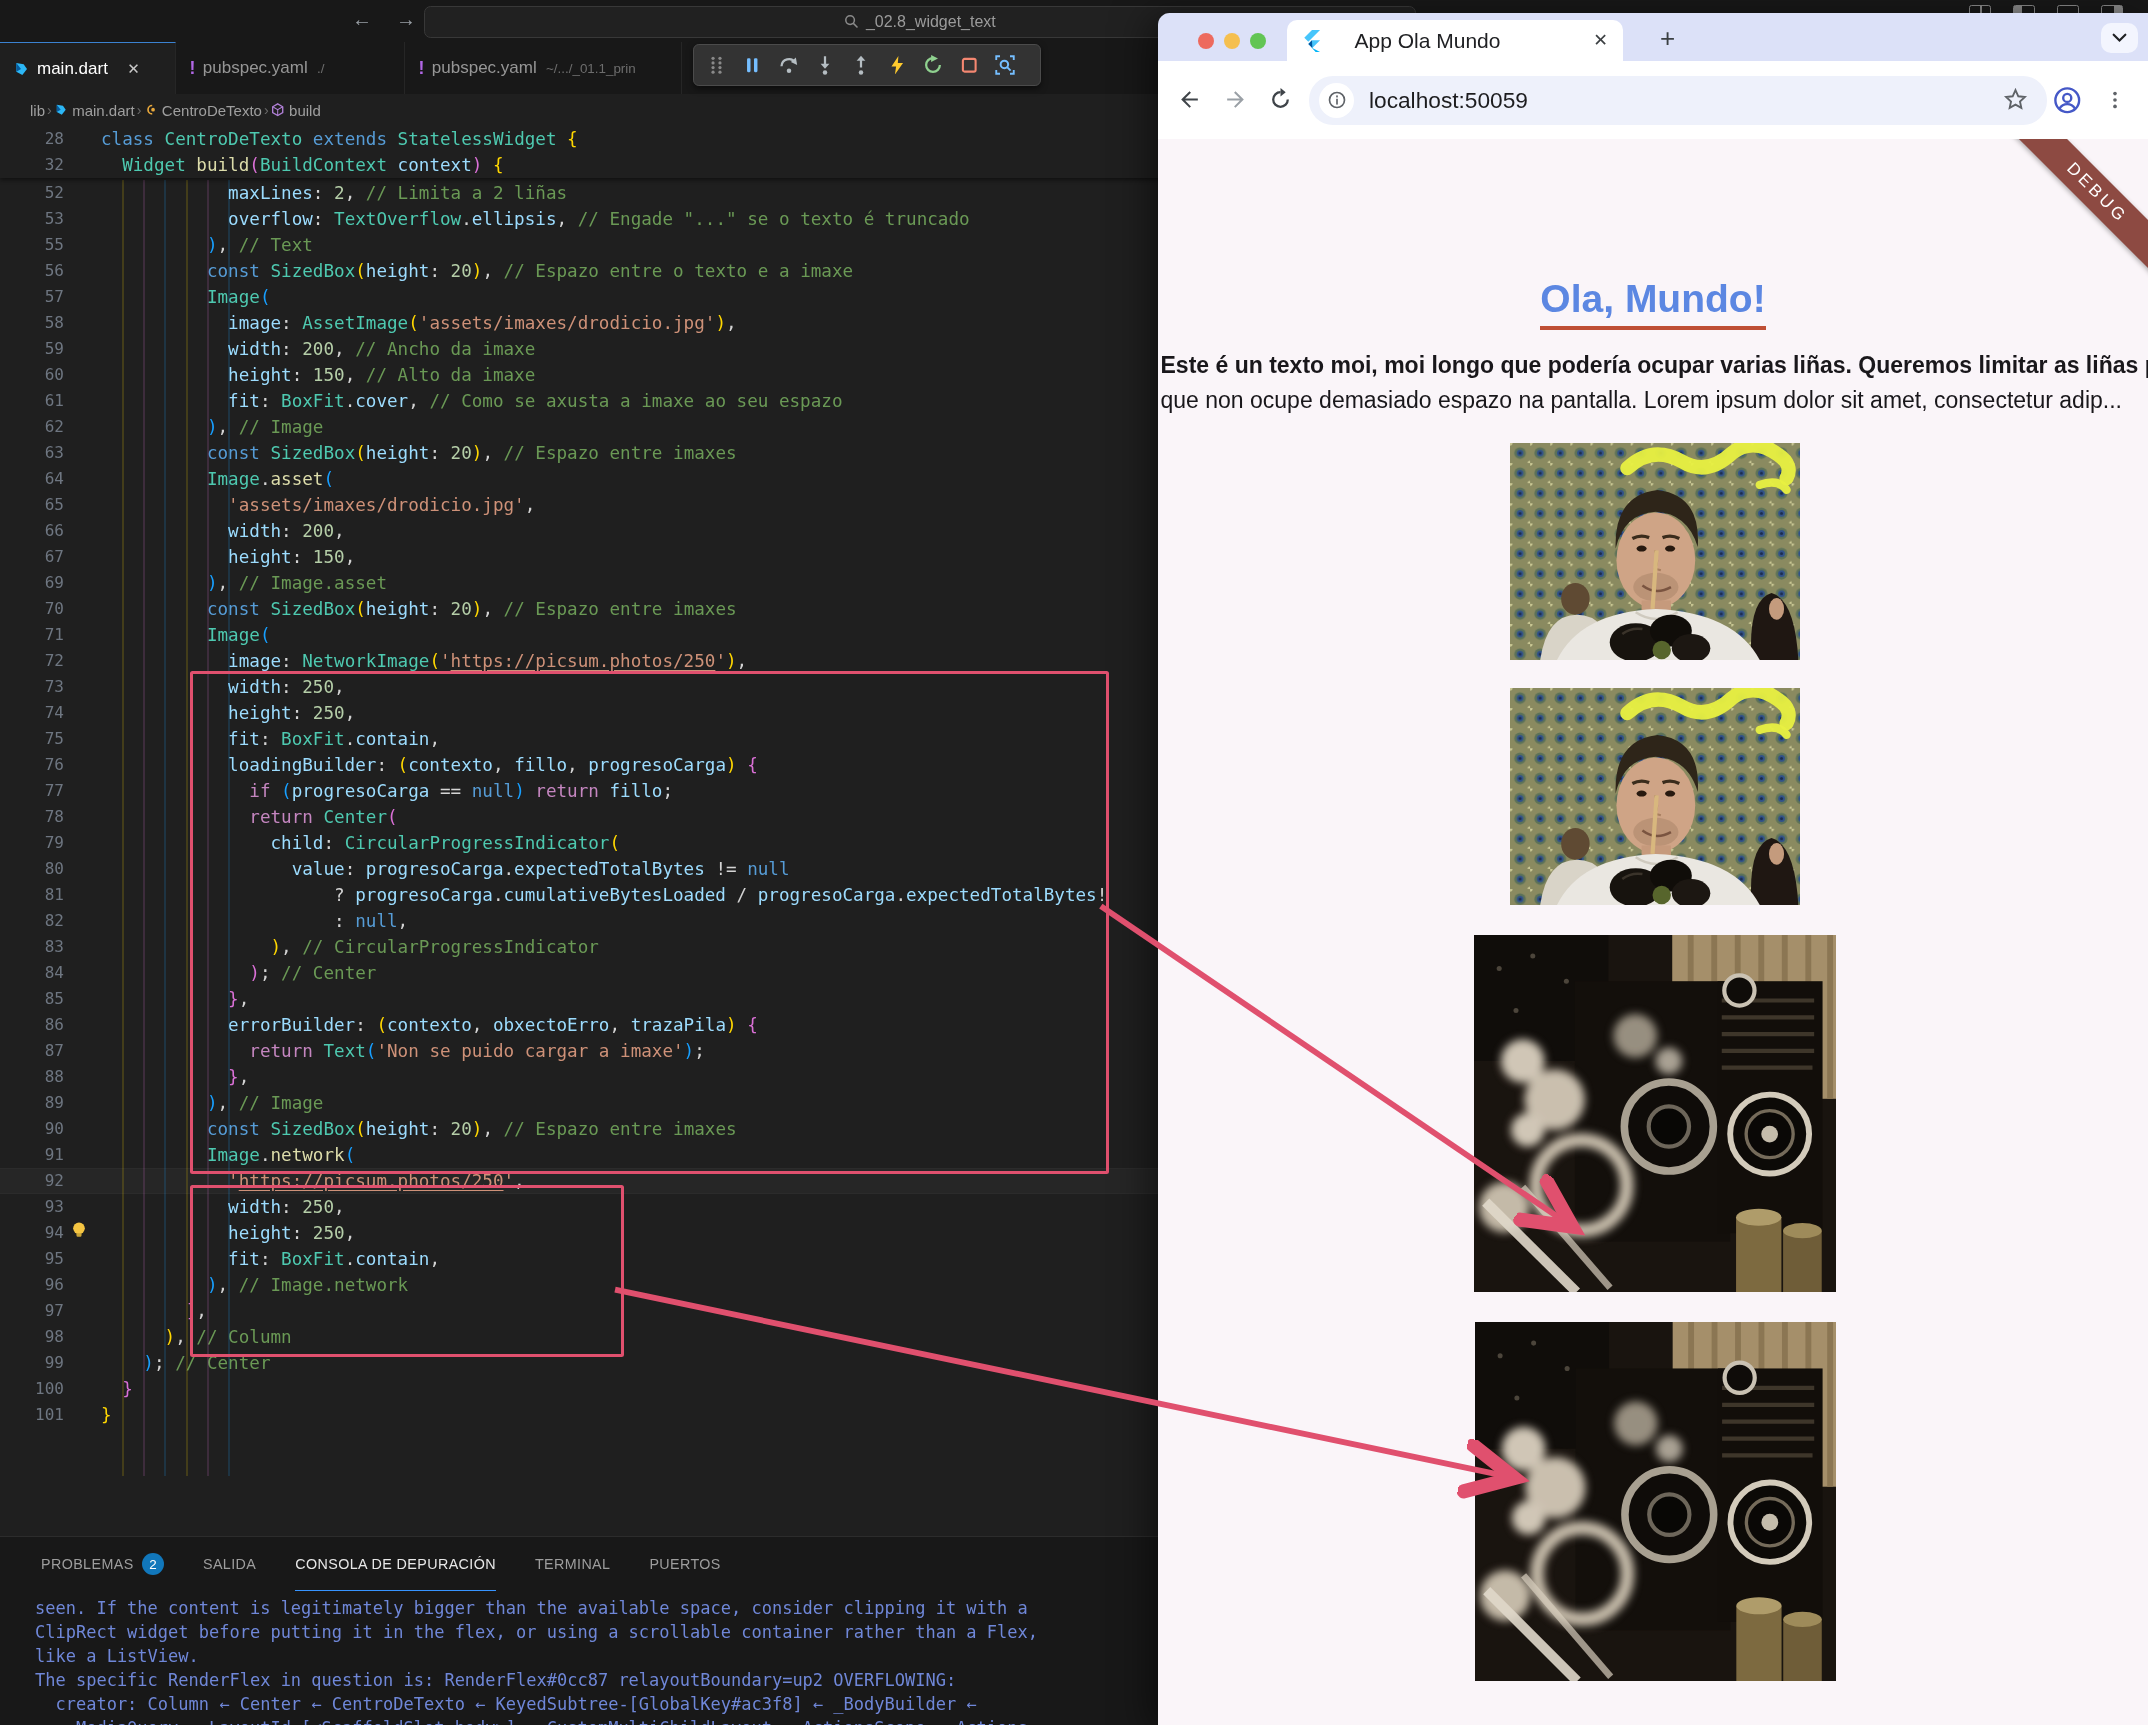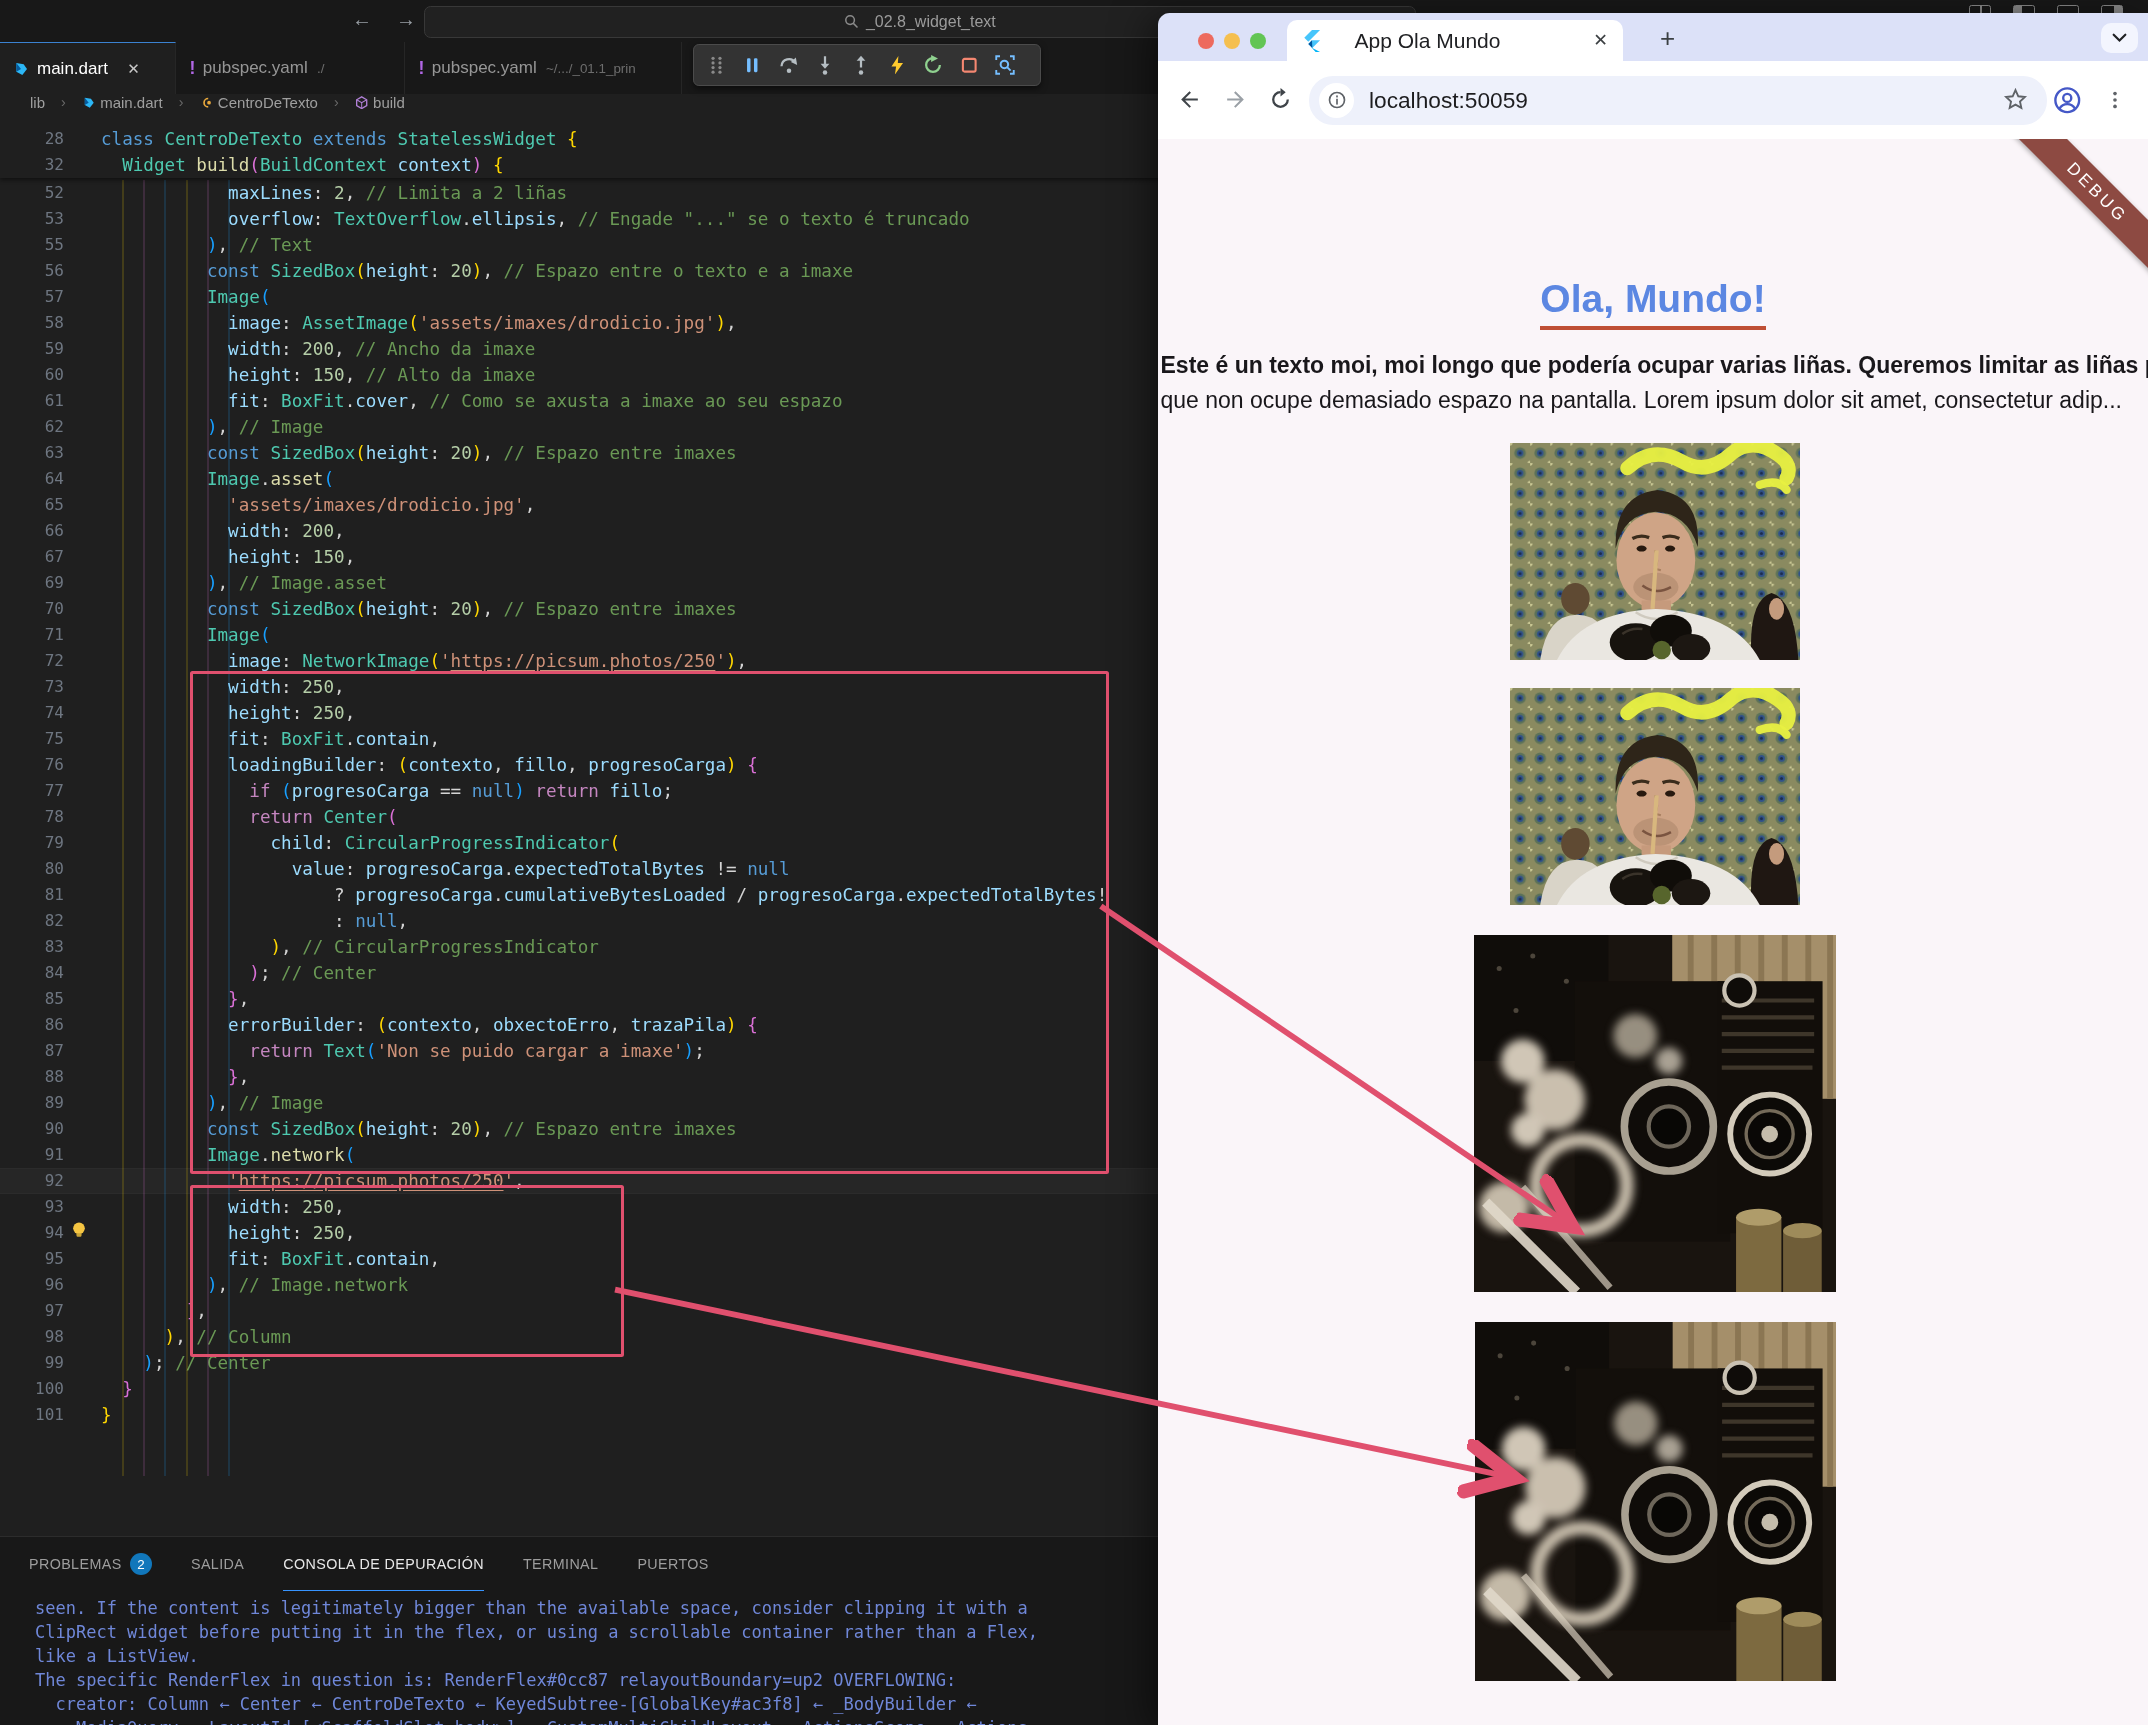--- a/index.html
+++ b/index.html
@@ -22,22 +22,22 @@
 
   #tabbar{position:absolute;left:0;top:42px;width:2148px;height:52px;background:#181818;}
   .vtab{position:absolute;top:0;height:52px;display:flex;align-items:center;border-right:0.8px solid #262626;
         color:#969696;font-size:17px;background:#181818;box-sizing:border-box;padding:0 13.4px;gap:7.6px;}
   .vtab.active{background:#1f1f1f;color:#fff;border-top:1.7px solid #3b82d1;}
   .vtab .dir{color:#6d6d6d;font-size:13.4px;margin-left:1.7px;}
   .vtab .close{color:#c8c8c8;font-size:15px;margin-left:11.7px;}
   .bang{color:#b267e6;font-weight:bold;font-size:17.6px;}
   #editor-more{position:absolute;left:703px;top:55px;color:#9d9d9d;font-size:18.5px;}
 
-  #breadcrumb{position:absolute;left:30px;top:94px;height:32px;display:flex;align-items:flex-start;
-     color:#9f9f9f;font-size:15px;gap:16px;}
+  #breadcrumb{position:absolute;left:30px;top:94px;height:32px;display:flex;align-items:center;
+     color:#9f9f9f;font-size:15px;gap:2px;}
   #breadcrumb .sep{color:#6a6a6a;font-size:14.3px;}
   #breadcrumb .bc{display:flex;align-items:center;gap:5px;}
 
   #editor{position:absolute;left:0;top:126px;width:2148px;height:1410px;background:#1f1f1f;overflow:hidden;}
   .crow{display:flex;height:26px;line-height:26px;font-family:"DejaVu Sans Mono",monospace;
         font-size:17.6px;white-space:pre;}
   .crow .ln{flex:none;width:64px;text-align:right;color:#6e7681;font-size:16px;}
   .crow .ct{padding-left:37px;}
   .crow.current{background:rgba(255,255,255,.035);box-shadow:inset 0 0.8px 0 #2e2e2e, inset 0 -0.8px 0 #2e2e2e;}
   #sticky{position:absolute;left:0;top:0;width:2148px;background:#1f1f1f;z-index:3;
@@ -54,21 +54,21 @@
 
   
   #dbgbar{position:absolute;left:693px;top:44px;width:329px;height:40px;background:#333333;
      border:0.8px solid #4b4b4b;border-radius:5.9px;z-index:10;display:flex;align-items:center;
      padding:0 8.4px;gap:7.6px;box-shadow:0 2.5px 6.7px rgba(0,0,0,.5);}
   .dbtn{width:28.5px;height:28.5px;display:flex;align-items:center;justify-content:center;}
 
   
   #panel{position:absolute;left:0;top:1536px;width:2148px;height:190px;background:#181818;
      border-top:0.8px solid #2c2c2c;overflow:hidden;}
-  #panel-tabs{position:absolute;left:29px;top:0;height:54px;display:flex;align-items:center;gap:39px;}
+  #panel-tabs{position:absolute;left:41px;top:0;height:54px;display:flex;align-items:center;gap:39px;}
   .ptab{color:#9d9d9d;font-size:14.3px;letter-spacing:0.4px;height:54px;display:flex;align-items:center;gap:8.4px;
         box-sizing:border-box;}
   .ptab.active{color:#e7e7e7;border-bottom:1.7px solid #3794ff;}
   .pbadge{background:#1177bb;color:#fff;border-radius:50%;width:22px;height:22px;font-size:13.4px;
         display:flex;align-items:center;justify-content:center;letter-spacing:0;}
   #console{position:absolute;left:35px;top:59px;width:2014px;font-family:"DejaVu Sans Mono",monospace;
         font-size:17px;line-height:24px;color:#6f87d8;white-space:pre;}
 
   
   #chrome{position:absolute;left:1158px;top:13.4px;width:990px;height:1712px;z-index:40;

